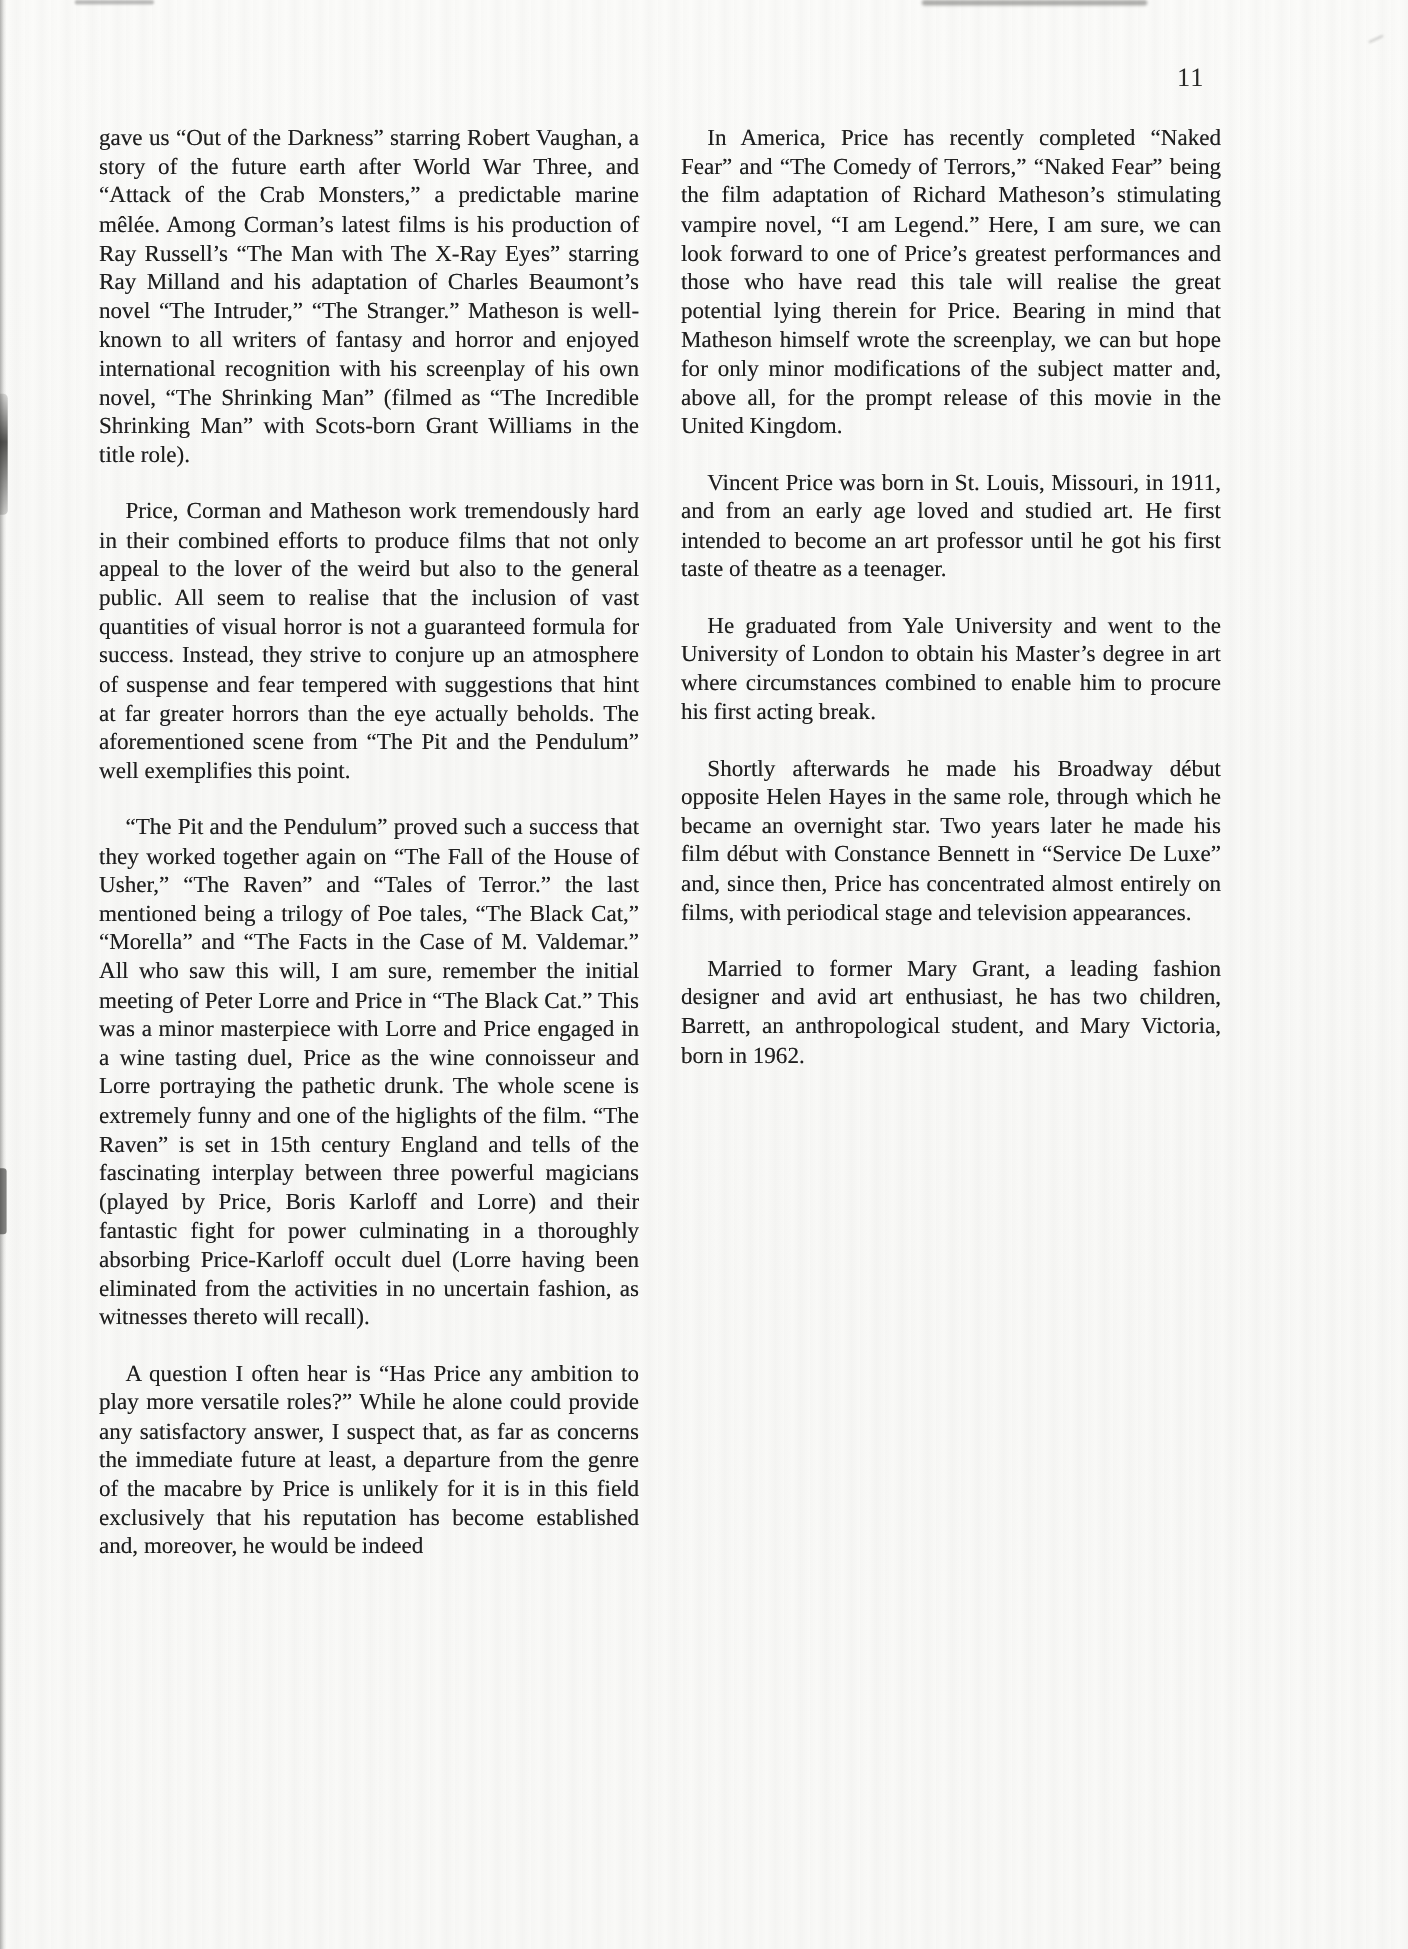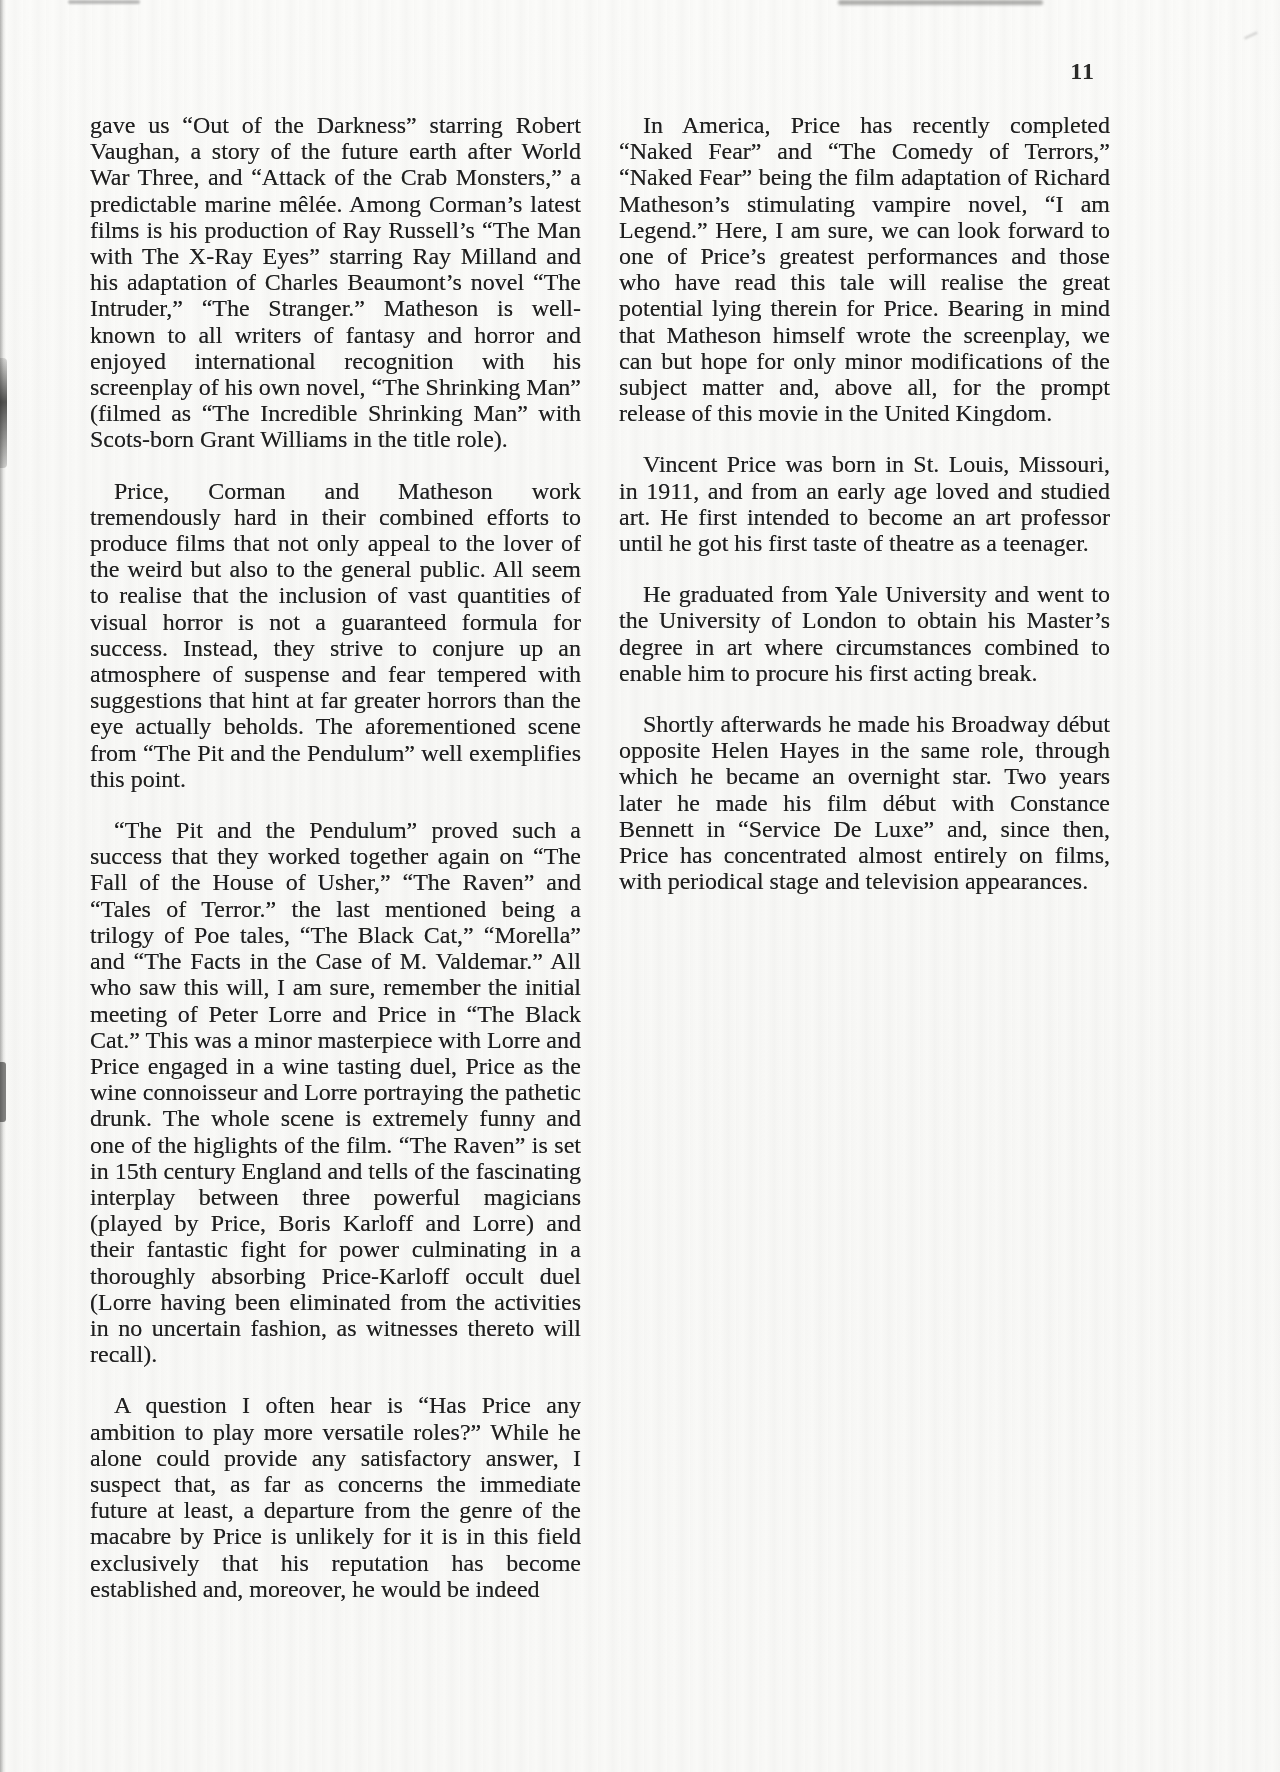--- a/index.html
+++ b/index.html
@@ -50,38 +50,38 @@
     left: 0; top: 1062px; width: 6px; height: 60px;
     background: rgba(35,35,33,0.55);
     border-radius: 0 3px 3px 0; filter: blur(0.7px);
   }
 
   .page-number {
     position: absolute;
     top: 58px;
     right: 185px;
     font-size: 24px;
-    font-weight: bold;
+    font-weight: normal;
     letter-spacing: 1px;
     color: #2a2a28;
     text-align: right;
   }
 
   .columns {
     position: absolute;
     left: 90px;
     top: 112px;
     width: 1020px;
     display: flex;
     gap: 38px;
   }
   .col {
     width: 491px;
     text-align: justify;
-    font-size: 24px;
+    font-size: 21px;
     line-height: 26.2px;
     text-shadow: 0 0 0.5px rgba(20,20,20,0.55);
   }
   .col .para { margin: 0; }
   .col .para + .para { margin-top: 25px; }
   .col .para.indent { text-indent: 24px; }
 </style>
 </head>
 <body>
 
@@ -100,15 +100,16 @@
         <p class="para">gave us “Out of the Darkness” starring Robert Vaughan, a story of the future earth after World War Three, and “Attack of the Crab Monsters,” a predictable marine mêlée.  Among Corman’s latest films is his production of Ray Russell’s “The Man with The X-Ray Eyes” starring Ray Milland and his adaptation of Charles Beaumont’s novel “The Intruder,” “The Stranger.”  Matheson is well-known to all writers of fantasy and horror and enjoyed international recognition with his screenplay of his own novel, “The Shrinking Man” (filmed as “The Incredible Shrinking Man” with Scots-born Grant Williams in the title role).</p>
         <p class="para indent">Price, Corman and Matheson work tremendously hard in their combined efforts to produce films that not only appeal to the lover of the weird but also to the general public.  All seem to realise that the inclusion of vast quantities of visual horror is not a guaranteed formula for success.  Instead, they strive to conjure up an atmosphere of suspense and fear tempered with suggestions that hint at far greater horrors than the eye actually beholds.  The aforementioned scene from “The Pit and the Pendulum” well exemplifies this point.</p>
         <p class="para indent">“The Pit and the Pendulum” proved such a success that they worked together again on “The Fall of the House of Usher,” “The Raven” and “Tales of Terror.” the last mentioned being a trilogy of Poe tales, “The Black Cat,” “Morella” and “The Facts in the Case of M. Valdemar.” All who saw this will, I am sure, remember the initial meeting of Peter Lorre and Price in “The Black Cat.”  This was a minor masterpiece with Lorre and Price engaged in a wine tasting duel, Price as the wine connoisseur and Lorre portraying the pathetic drunk.  The whole scene is extremely funny and one of the higlights of the film.  “The Raven” is set in 15th century England and tells of the fascinating interplay between three powerful magicians (played by Price, Boris Karloff and Lorre) and their fantastic fight for power culminating in a thoroughly absorbing Price-Karloff occult duel (Lorre having been eliminated from the activities in no uncertain fashion, as witnesses thereto will recall).</p>
         <p class="para indent">A question I often hear is “Has Price any ambition to play more versatile roles?”  While he alone could provide any satisfactory answer, I suspect that, as far as concerns the immediate future at least, a departure from the genre of the macabre by Price is unlikely for it is in this field exclusively that his reputation has become established and, moreover, he would be indeed</p>
       </div>
     <div class="col">
         <p class="para indent">In America, Price has recently completed “Naked Fear” and “The Comedy of Terrors,” “Naked Fear” being the film adaptation of Richard Matheson’s stimulating vampire novel, “I am Legend.”  Here, I am sure, we can look forward to one of Price’s greatest performances and those who have read this tale will realise the great potential lying therein for Price. Bearing in mind that Matheson himself wrote the screenplay, we can but hope for only minor modifications of the subject matter and, above all, for the prompt release of this movie in the United Kingdom.</p>
         <p class="para indent">Vincent Price was born in St. Louis, Missouri, in 1911, and from an early age loved and studied art.  He first intended to become an art professor until he got his first taste of theatre as a teenager.</p>
         <p class="para indent">He graduated from Yale University and went to the University of London to obtain his Master’s degree in art where circumstances combined to enable him to procure his first acting break.</p>
         <p class="para indent">Shortly afterwards he made his Broadway début opposite Helen Hayes in the same role, through which he became an overnight star. Two years later he made his film début with Constance Bennett in “Service De Luxe” and, since then, Price has concentrated almost entirely on films, with periodical stage and television appearances.</p>
+        <p class="para indent">Married to former Mary Grant, a leading fashion designer and avid art enthusiast, he has two children, Barrett, an anthropological student, and Mary Victoria, born in 1962.</p>
       </div>
   </div>
 </div>
 
 </body></html>

